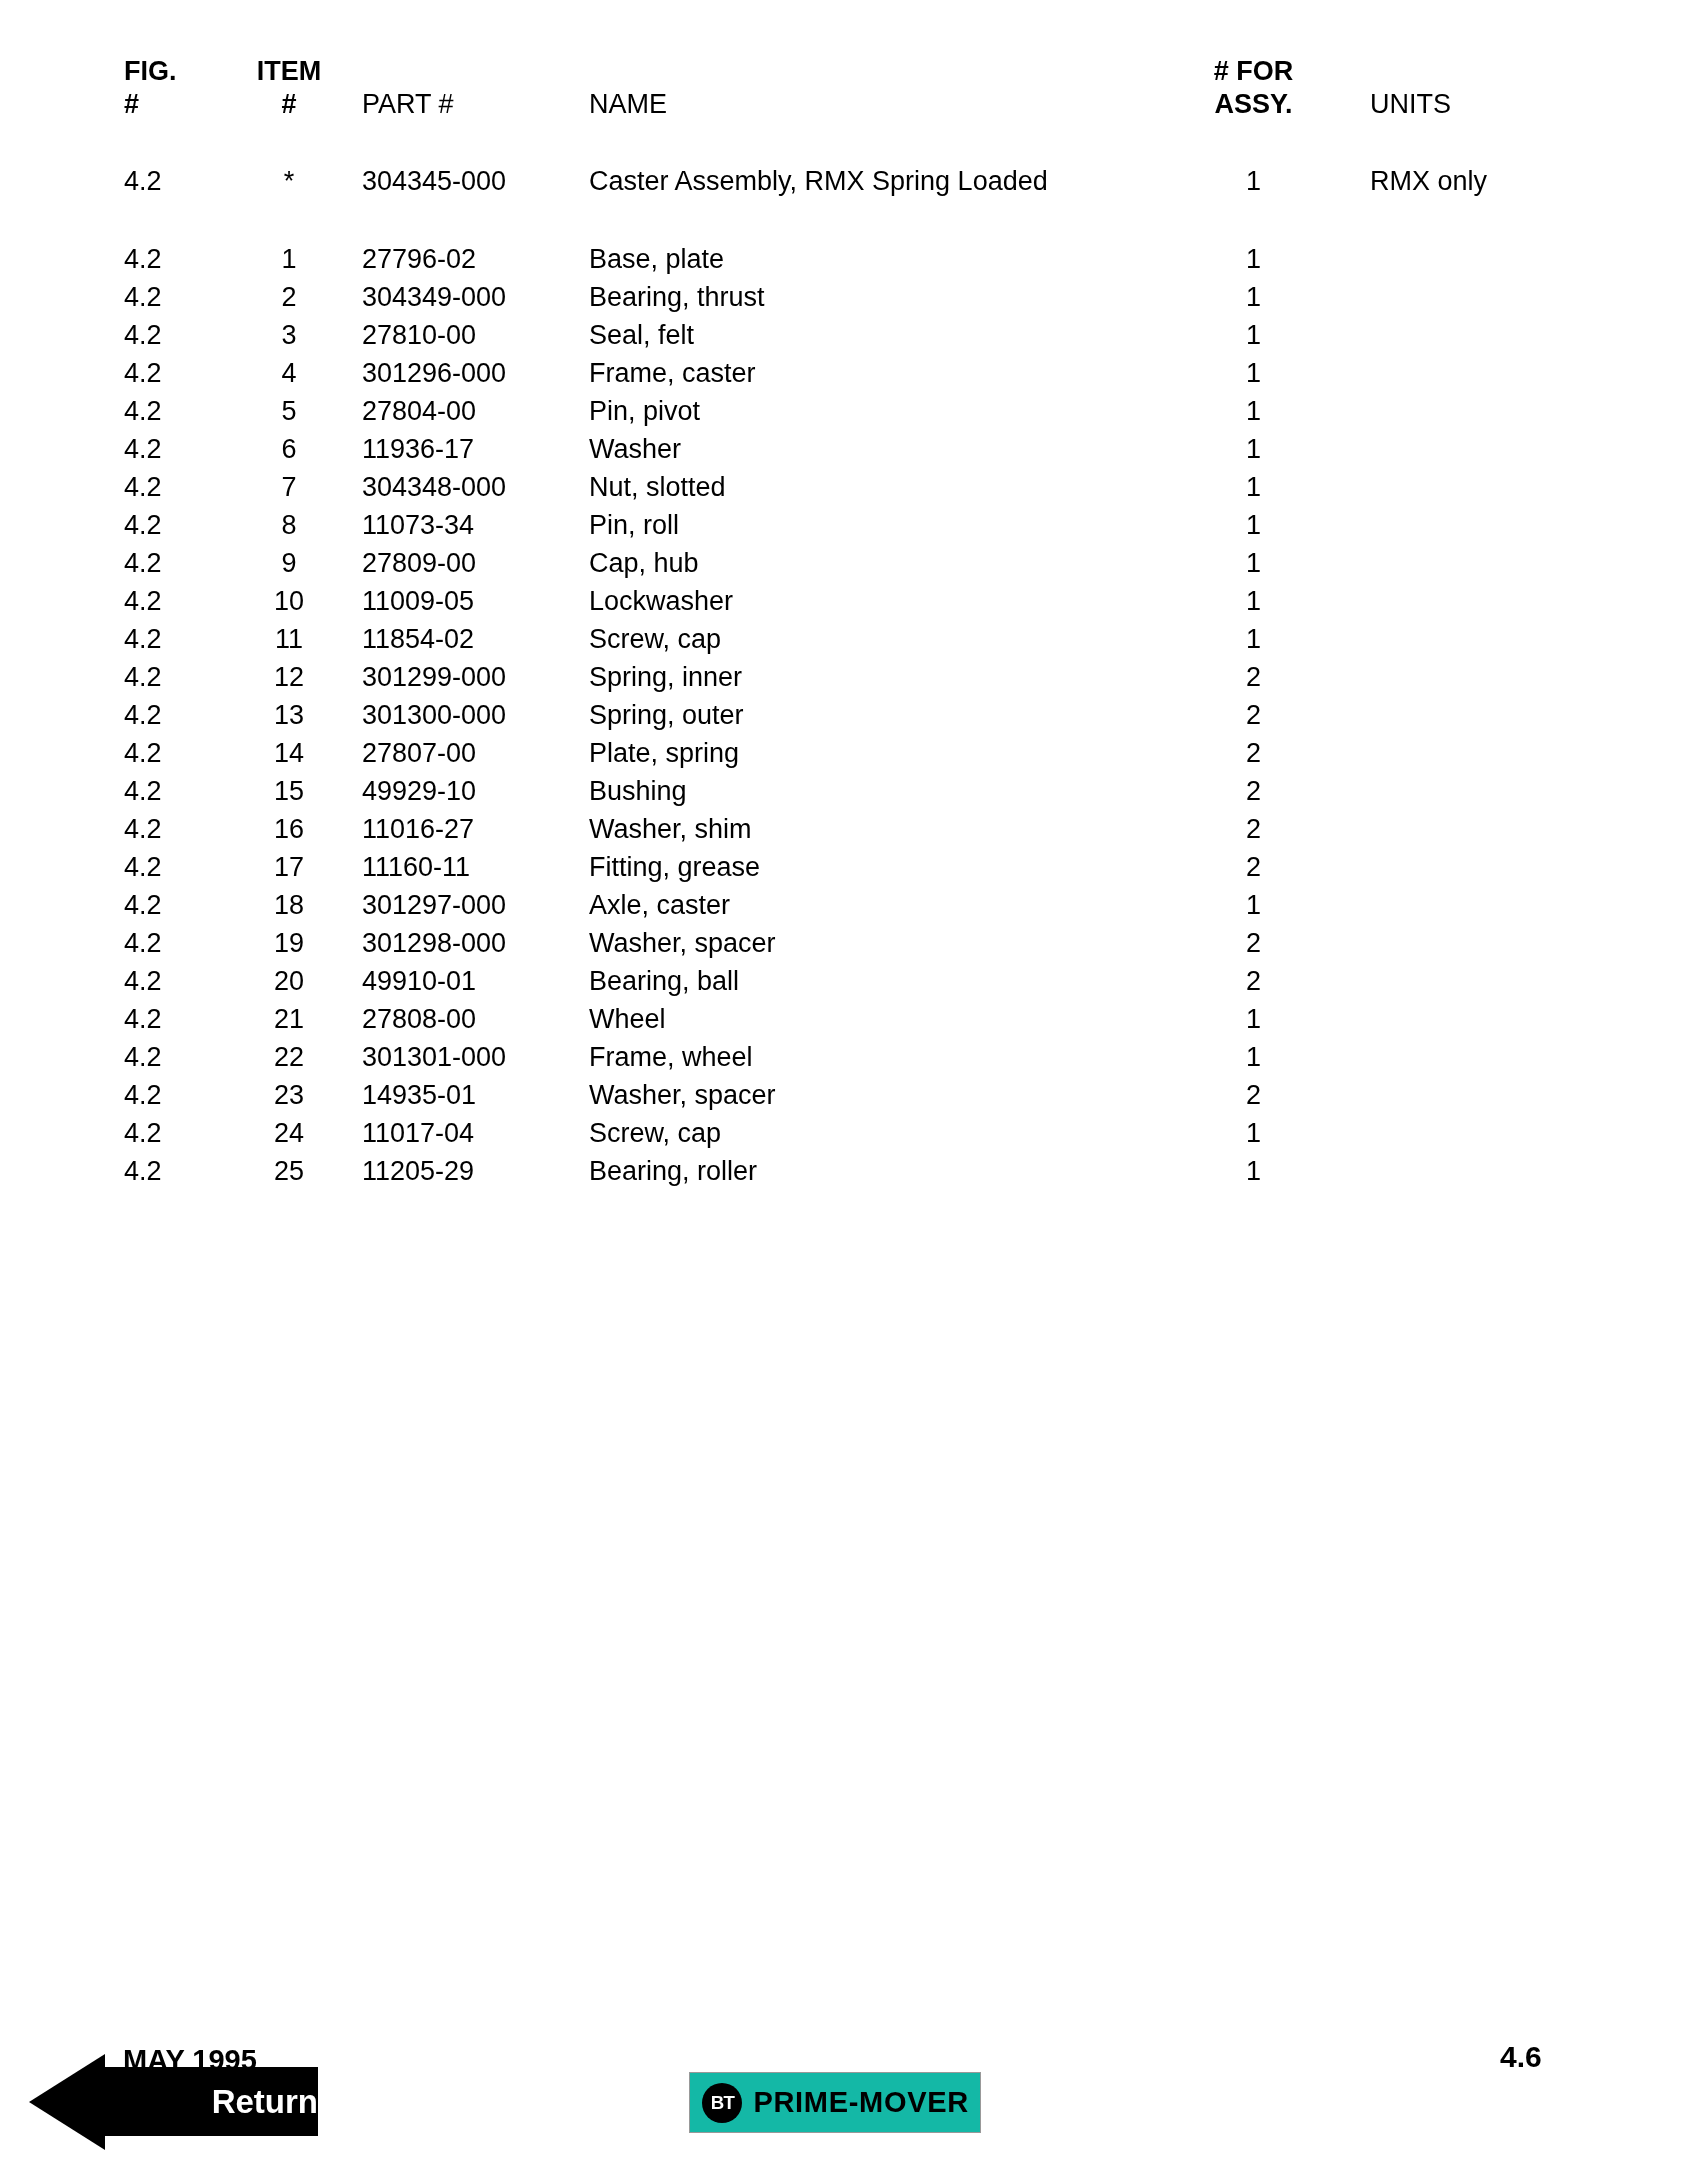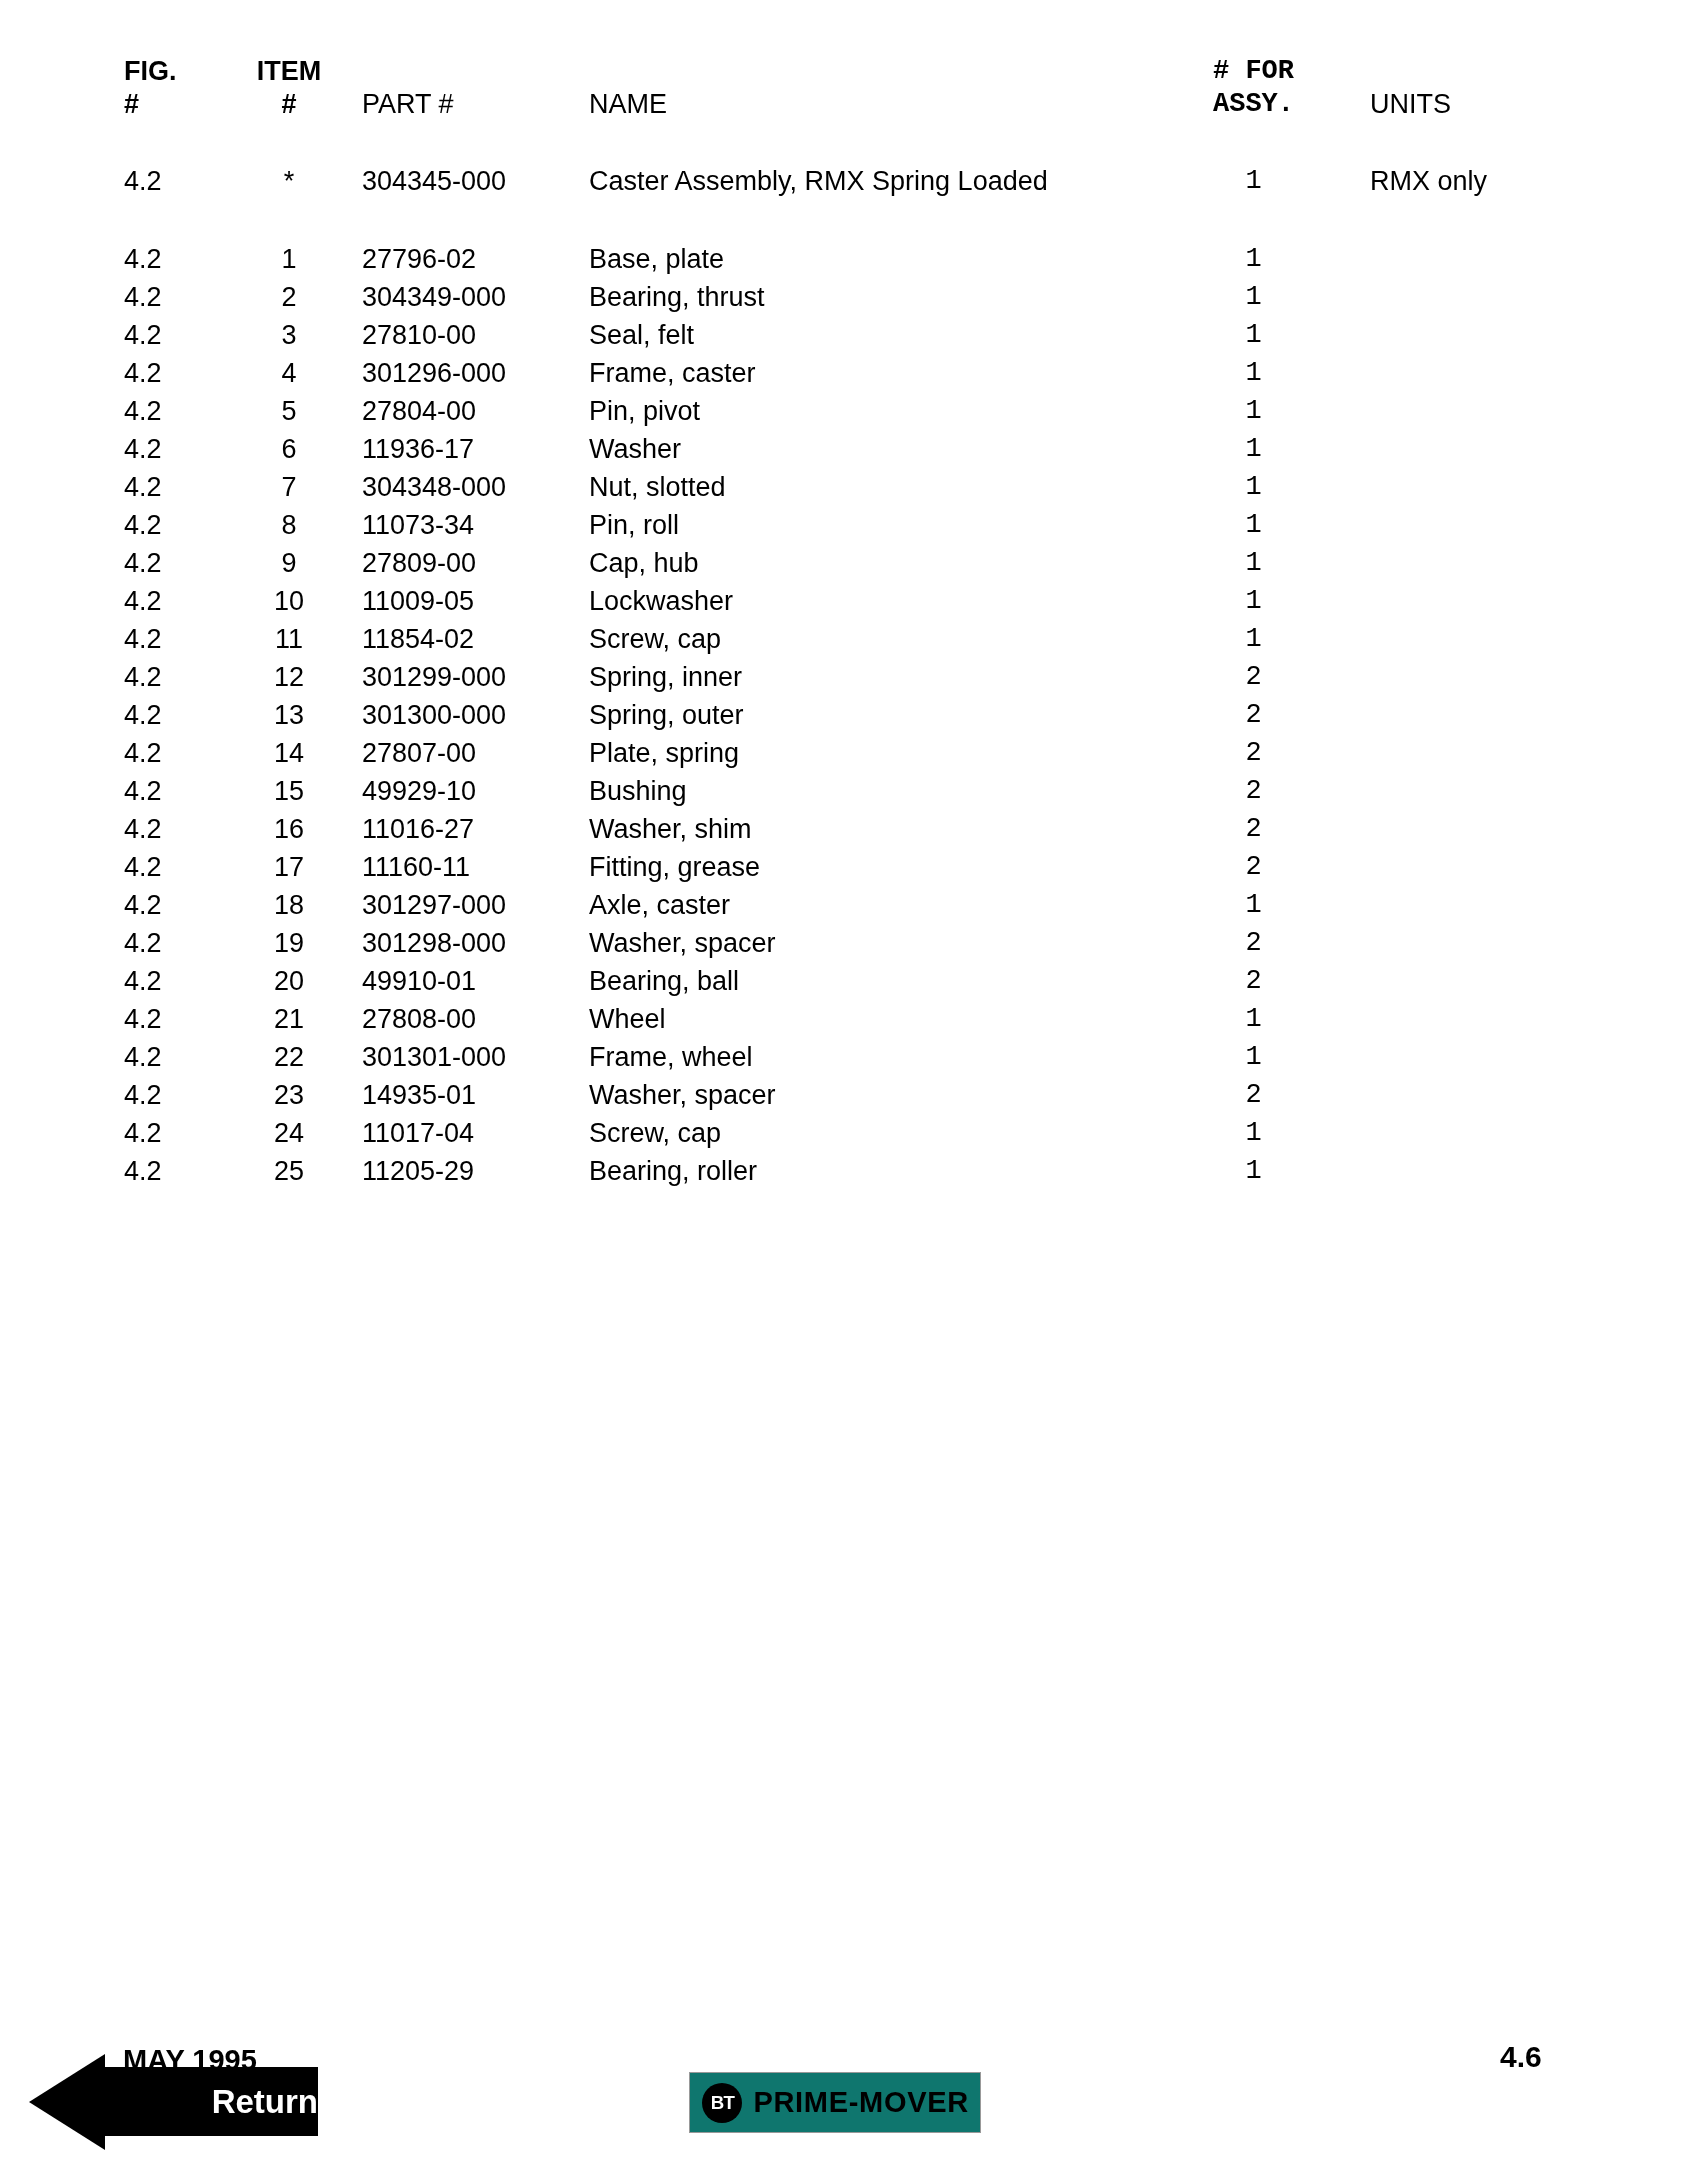--- a/index.html
+++ b/index.html
@@ -42,21 +42,21 @@
     font-size:27px;
     height:38px;
     line-height:38px;
     white-space:nowrap;
     overflow:visible;
   }
   .col-fig   { text-align:left; }
   .col-item  { text-align:center; }
   .col-part  { text-align:left; padding-left:18px; }
   .col-name  { text-align:left; }
-  .col-qty   { text-align:center;font-family:Liberation Mono, monospace; }
+  .col-qty   { text-align:center; }
   .col-units { text-align:left; padding-left:58px; }
   th.col-part, th.col-name, th.col-units { font-weight:normal; }
   tr.spacer-row td { height:40px; line-height:40px; }
 
   
   .footer-date {
     position:absolute;
     left:123px; top:2044px;
     font-size:29px; font-weight:bold;
     white-space:nowrap;
@@ -81,21 +81,21 @@
   .return-label {
     color:#fff;
     font-size:33px;
     font-weight:bold;
   }
   .logo-box {
     position:absolute;
     left:689px; top:2072px;
     width:292px; height:61px;
     border:1.4px solid #999;
-    background:#0f766e;
+    background:#14b8a6;
     display:flex; align-items:center;
     padding:0 12.4px;
     gap:11px;
   }
   .bt-circle {
     flex:0 0 auto;
     width:40px; height:40px;
     background:#000;
     border-radius:50%;
     color:#fff;

